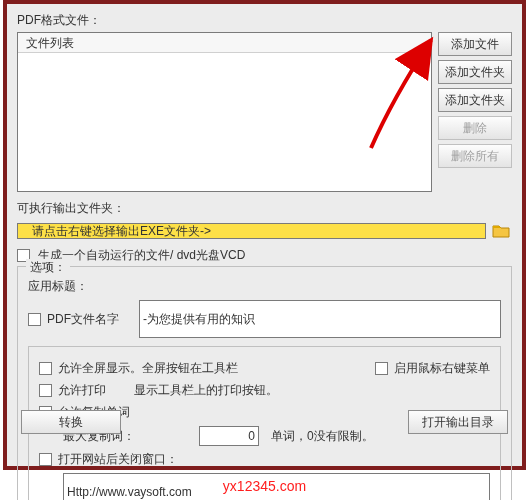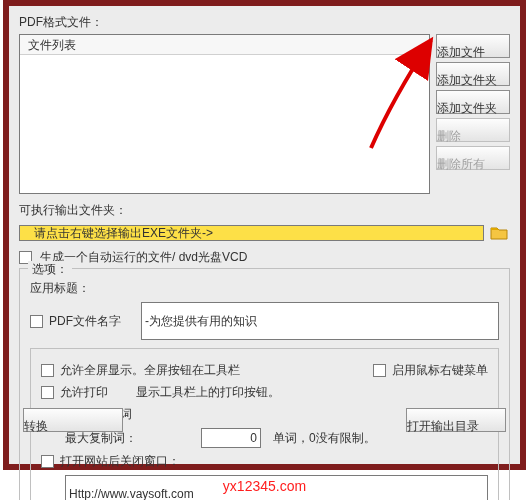--- a/index.html
+++ b/index.html
@@ -1,23 +1,23 @@
 <!DOCTYPE html>
 <html><head>
 <meta charset="utf-8">
 <style>
 *{box-sizing:border-box;margin:0;padding:0;font-family:"Microsoft YaHei","SimSun",sans-serif;font-size:12px;color:#333}
 body{background:#fff;width:529px;height:500px;position:relative}
-.panel{background:#ececec;border:6px solid #7f1d1d;padding:6px 10px 0 10px;position:absolute;top:0;left:3px;right:3px;bottom:30px}
+.panel{background:#ececec;border:4px solid #7f1d1d;padding:6px 10px 0 10px;position:absolute;top:0;left:3px;right:3px;bottom:30px}
 .lbl{margin:2px 0 3px 0}
 .file-area{display:flex;gap:6px;align-items:flex-start}
 .file-list{flex:1;border:1px solid #7a7a7a;background:#fff;height:160px}
 .file-header{background:#f7f7f7;border-bottom:1px solid #d0d0d0;height:20px;padding:2px 8px}
 .btn-col{width:74px;display:flex;flex-direction:column;gap:4px}
-.btn{height:24px;border:1px solid #8e8e8e;background:linear-gradient(#fdfdfd,#e4e4e4);cursor:pointer;padding:9px 0}
+.btn{height:24px;border:1px solid #8e8e8e;background:linear-gradient(#fdfdfd,#e4e4e4);cursor:pointer;text-align:center;padding:3px 0}
 .btn.disabled{color:#a0a0a0;border-color:#c0c0c0}
 .out-row{display:flex;gap:4px;align-items:center;margin-top:4px}
 .text-input{flex:1;height:16px;border:1px solid #7a7a7a;background:#fde047;padding:2px 14px}
 .folder-icon{width:22px;height:20px;display:flex;align-items:center;justify-content:center;cursor:pointer}
 .chk-row{display:flex;align-items:center;gap:8px;margin:6px 0 2px 0}
 .chk{width:13px;height:13px;border:1px solid #7a7a7a;background:#fff}
 .group{border:1px solid #c0c0c0;margin-top:2px;padding:6px 10px 10px 10px;position:relative}
 .group-title{position:absolute;top:-8px;left:8px;background:#ececec;padding:0 4px}
 .inner-group{border:1px solid #c0c0c0;margin-top:8px;padding:8px 10px}
 .form-row{display:flex;align-items:center;gap:6px;margin:5px 0}

